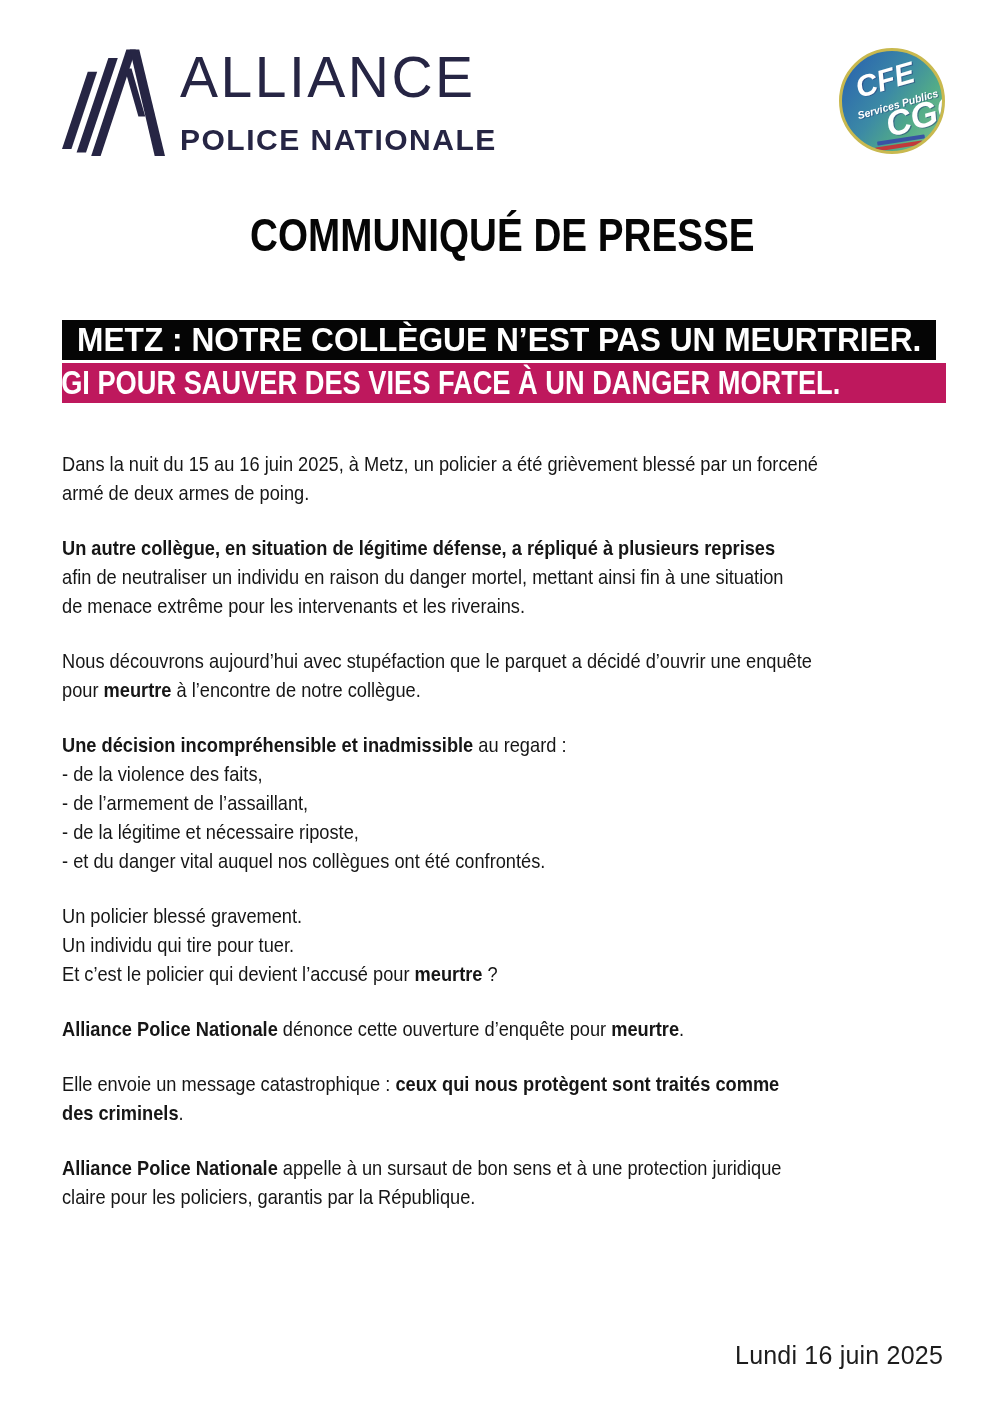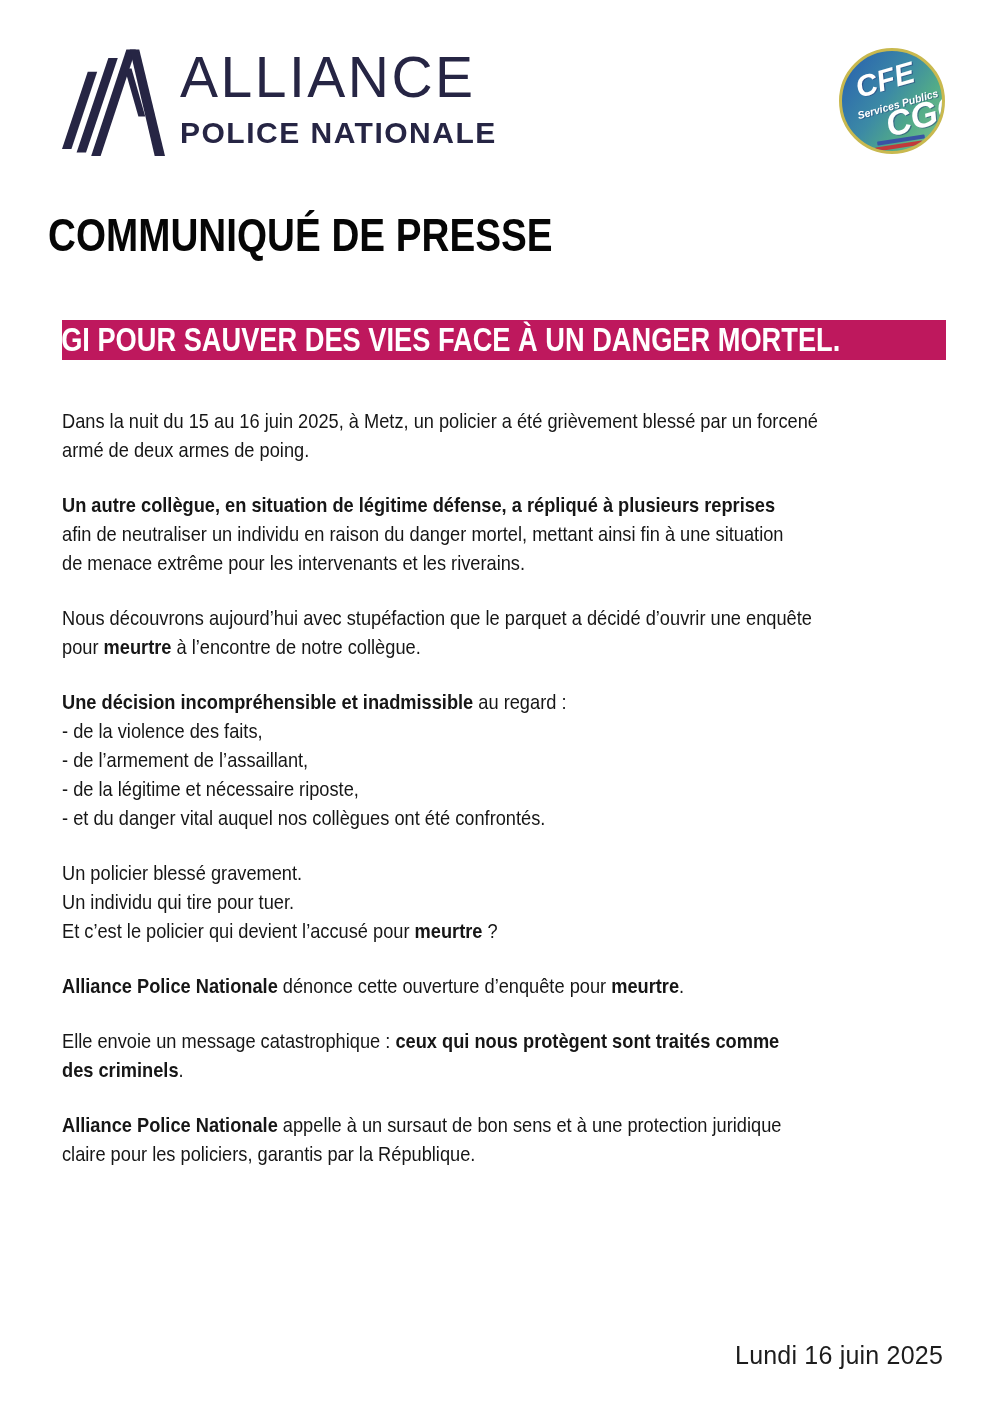--- a/index.html
+++ b/index.html
@@ -21,39 +21,39 @@
   }
   .logo{display:flex;align-items:flex-start;gap:15px;}
   .logo-mark{width:103px;height:110px;flex:0 0 auto;}
   .logo-text{padding-top:3px;}
   .logo-line1{
     font-size:57px;font-weight:400;letter-spacing:2.5px;
     color:#262544;line-height:1;
   }
   .logo-line2{
     font-size:30px;font-weight:800;letter-spacing:1.5px;
-    color:#262544;line-height:1;margin-top:12px;
+    color:#262544;line-height:1;margin-top:19px;
   }
   .badge{
     position:relative;width:106px;height:106px;border-radius:50%;
     border:3px solid #c9b94f;box-sizing:border-box;overflow:hidden;
     background:linear-gradient(125deg,#2b66ae 8%,#3c8aa5 45%,#52ab88 70%,#7dc48f 100%);
     color:#ffffff;font-style:italic;font-weight:bold;
     margin-top:2px;
   }
   .badge-cfe{position:absolute;left:13px;top:12px;font-size:30px;transform:rotate(-16deg);text-shadow:1px 1px 0 rgba(40,60,120,.55);}
   .badge-services{position:absolute;left:14px;top:47px;font-size:10.5px;transform:rotate(-16deg);white-space:nowrap;text-shadow:1px 1px 0 rgba(40,60,120,.5);}
   .badge-cgc{position:absolute;left:43px;top:44px;font-size:35px;transform:rotate(-16deg);text-shadow:1px 1px 0 rgba(40,60,120,.55);}
   .badge-stripe{position:absolute;height:4px;width:48px;transform:rotate(-9deg);border-radius:1px;}
   .stripe-blue{left:35px;top:87px;}
   .stripe-red{left:33px;top:93px;}
 
   
   .title{
-    margin:50px 0 0;text-align:left;
+    margin:50px 0 0;text-align:center;
     font-size:46px;font-weight:800;color:#060606;
     line-height:58px;height:58px;letter-spacing:0;
   }
   .title .squeeze{display:inline-block;white-space:nowrap;transform:scaleX(0.84);transform-origin:center;}
 
   
   .banner{margin:56px 0 0 62px;}
   .bar{
     height:40px;display:flex;align-items:center;
     padding:0 15px;box-sizing:border-box;margin-bottom:3px;
@@ -111,20 +111,23 @@
       <span class="badge-stripe stripe-blue" style="background: rgb(57, 83, 164);"></span>
       <span class="badge-stripe stripe-red" style="background: rgb(193, 58, 59);"></span>
     </div>
   </header>
 
   <h1 class="title">
     <span class="squeeze">COMMUNIQUÉ DE PRESSE</span>
   </h1>
 
   <div class="banner">
+    <div class="bar bar1" style="background: rgb(5, 5, 5); color: rgb(255, 255, 255);">
+      <span class="fitw" style="transform-origin: left center; transform: scaleX(0.960182);">METZ : NOTRE COLLÈGUE N’EST PAS UN MEURTRIER.</span>
+    </div>
     <div class="bar bar2" style="background: #be185d; color: rgb(255, 255, 255); justify-content: center;">
       <span class="fitw" style="transform-origin: left center; transform: scaleX(0.825121);">IL A AGI POUR SAUVER DES VIES FACE À UN DANGER MORTEL.</span>
     </div>
   </div>
 
   <main class="bodywrap" id="body-container">
       <div class="block">
         <p class="line"><span>Dans la nuit du 15 au 16 juin 2025, à Metz, un policier a été grièvement blessé par un forcené</span></p>
         <p class="line"><span>armé de deux armes de poing.</span></p>
       </div>

